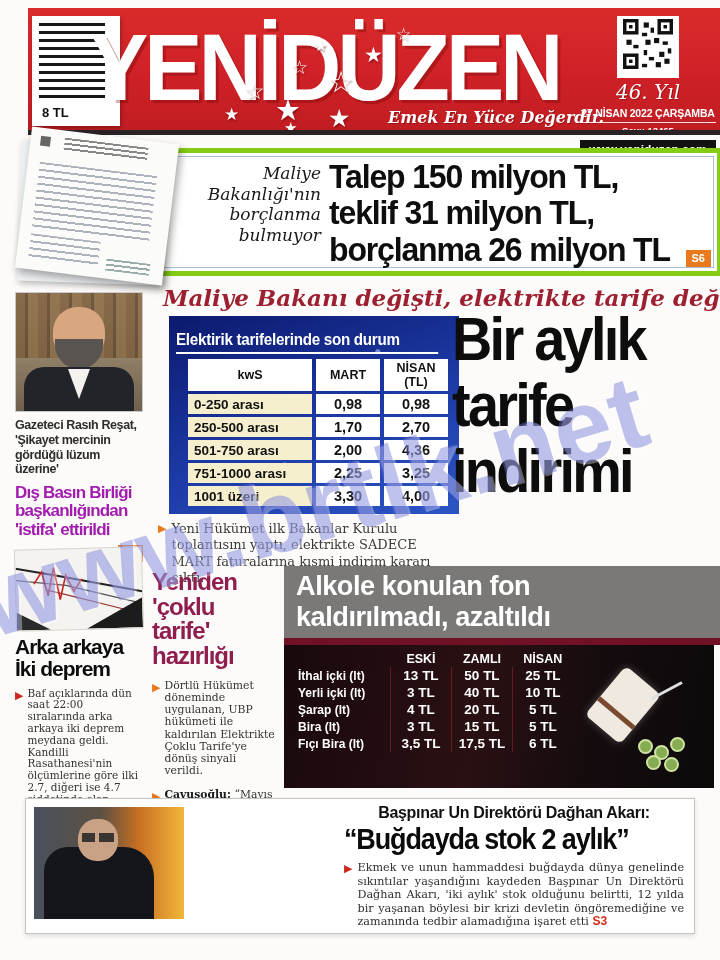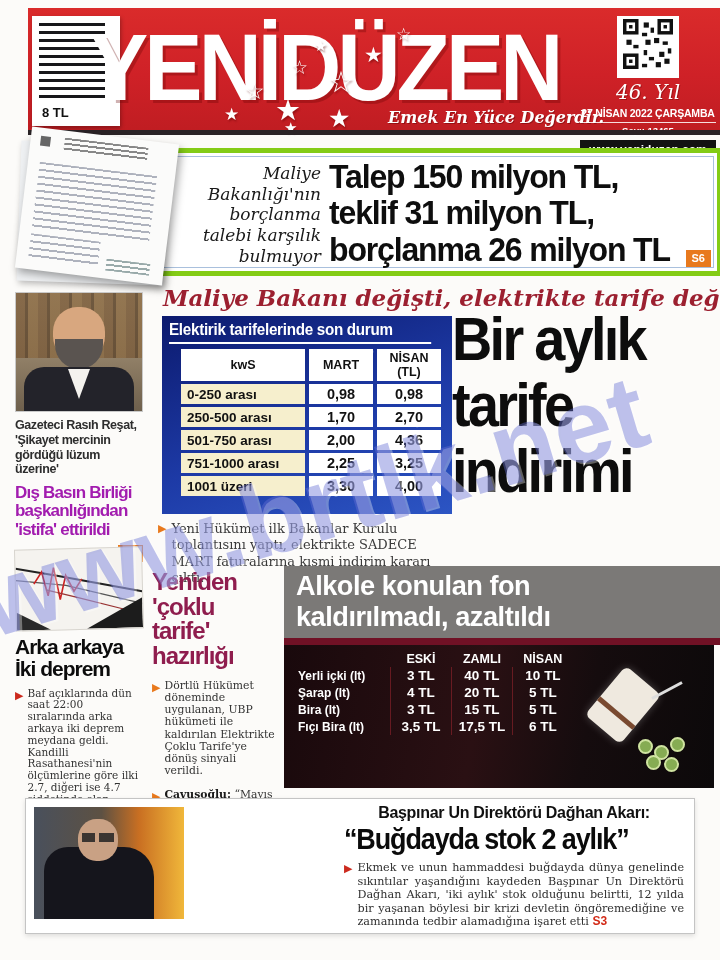--- a/index.html
+++ b/index.html
@@ -66,21 +66,21 @@
   .head{position:absolute;left:37px;top:14px;width:52px;height:54px;border-radius:46%;background:#d8a77f;}
   .beard{position:absolute;left:39px;top:46px;width:48px;height:30px;border-radius:0 0 24px 24px;background:#5a5450;}
   .body-suit{position:absolute;left:8px;top:74px;width:110px;height:46px;border-radius:20px 20px 0 0;background:#23232a;}
   .shirt{position:absolute;left:52px;top:76px;width:22px;height:30px;background:#f4f2ee;
      clip-path:polygon(50% 0,0 0,50% 100%,100% 0);}
   .press-caption{margin-top:6px;font-weight:bold;font-size:12.5px;line-height:1.18;letter-spacing:-.4px;color:#2d2d2d;}
   .press-headline{margin-top:7px;font-weight:bold;font-size:17px;line-height:1.08;letter-spacing:-.8px;color:#a21caf;}
   .press-badge-row{margin-top:4px;text-align:right;}
 
   
-  .electric-box{left:162px;top:316px;width:290px;height:198px;padding:5px 7px;box-sizing:border-box;
+  .electric-box{left:169px;top:316px;width:290px;height:198px;padding:15px 7px;box-sizing:border-box;
      background:
        radial-gradient(circle at 18% 30%, rgba(160,200,255,.5) 0 2px, transparent 3px),
        radial-gradient(circle at 72% 18%, rgba(180,215,255,.55) 0 2px, transparent 3px),
        radial-gradient(circle at 88% 55%, rgba(150,195,255,.45) 0 2px, transparent 3px),
        radial-gradient(circle at 40% 75%, rgba(150,195,255,.4) 0 2px, transparent 3px),
        radial-gradient(circle at 60% 90%, rgba(190,220,255,.5) 0 2px, transparent 3px),
        linear-gradient(160deg,#0c1a6e 0%,#1d3aa6 55%,#2c55c4 100%);}
   .electric-title{color:#fff;font-weight:bold;font-size:16px;letter-spacing:-.3px;
      transform:scaleX(.95);transform-origin:left top;white-space:nowrap;
      border-bottom:2px solid #fff;padding-bottom:3px;}
@@ -237,21 +237,20 @@
       <div class="doc-logo"></div>
       <div class="doc-head"></div>
       <div class="doc-lines"></div>
       <div class="doc-lines2"></div>
       <div class="doc-sig"></div>
     </div>
     <div class="abs top-kicker">
       <div>Maliye</div>
       <div>Bakanlığı'nın</div>
       <div>borçlanma</div>
-      <div>talebi karşılık</div>
       <div>bulmuyor</div>
     </div>
     <div class="abs top-headline">
       <div>Talep 150 milyon TL,</div>
       <div>teklif 31 milyon TL,</div>
       <div>borçlanma 26 milyon TL</div>
     </div>
     <span class="badge" style="position:absolute;right:6px;bottom:4px;">S6</span>
   </div>
 
@@ -382,20 +381,26 @@
     <table class="atab">
       <thead>
         <tr>
           <th></th>
           <th>ESKİ</th>
           <th>ZAMLI</th>
           <th>NİSAN</th>
         </tr>
       </thead>
       <tbody>
+        <tr>
+          <td class="lbl">İthal içki (lt)</td>
+          <td class="val">13 TL</td>
+          <td class="val">50 TL</td>
+          <td class="val">25 TL</td>
+        </tr>
         <tr>
           <td class="lbl">Yerli içki (lt)</td>
           <td class="val">3 TL</td>
           <td class="val">40 TL</td>
           <td class="val">10 TL</td>
         </tr>
         <tr>
           <td class="lbl">Şarap (lt)</td>
           <td class="val">4 TL</td>
           <td class="val">20 TL</td>

